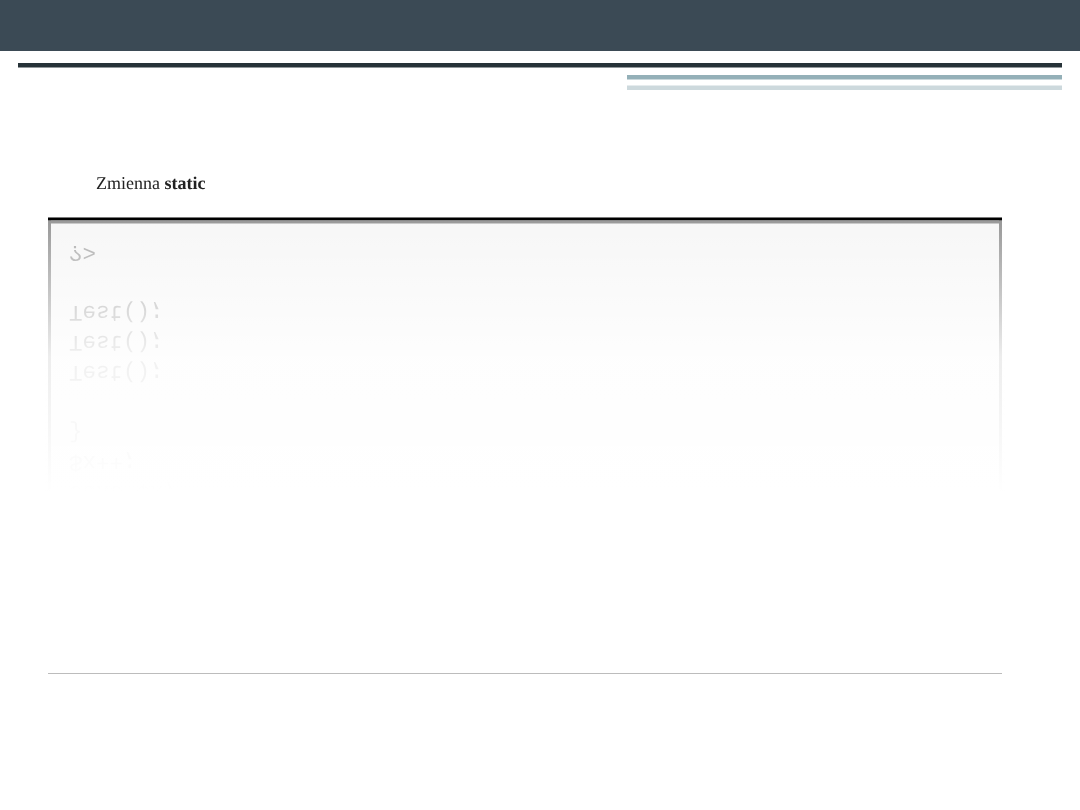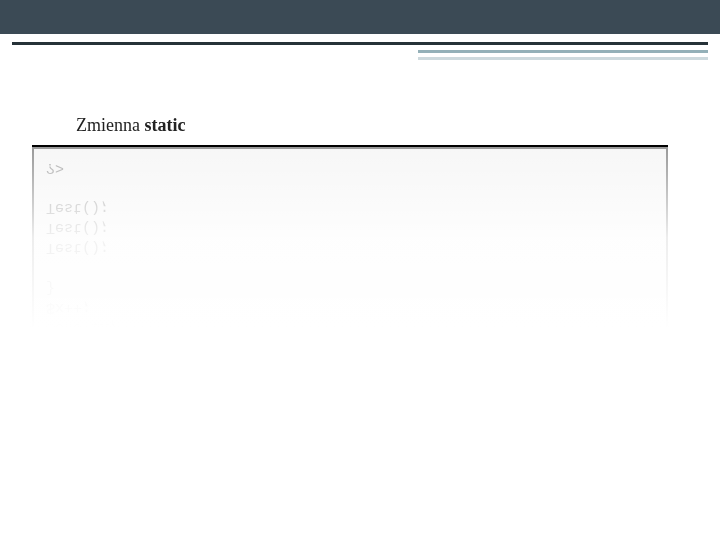--- a/index.html
+++ b/index.html
@@ -44,22 +44,22 @@
     position: absolute;
     top: 57px;
     right: 12px;
     width: 290px;
     height: 3px;
     background: #cdd9dd;
   }
   .heading {
     position: absolute;
     top: 115px;
-    left: 76px;
-    font-size: 18px;
+    left: 64px;
+    font-size: 12px;
     color: #222;
   }
   .heading b { font-weight: bold; }
   .code-wrap {
     position: absolute;
     top: 145px;
     left: 32px;
     width: 636px;
   }
   .code-box {

